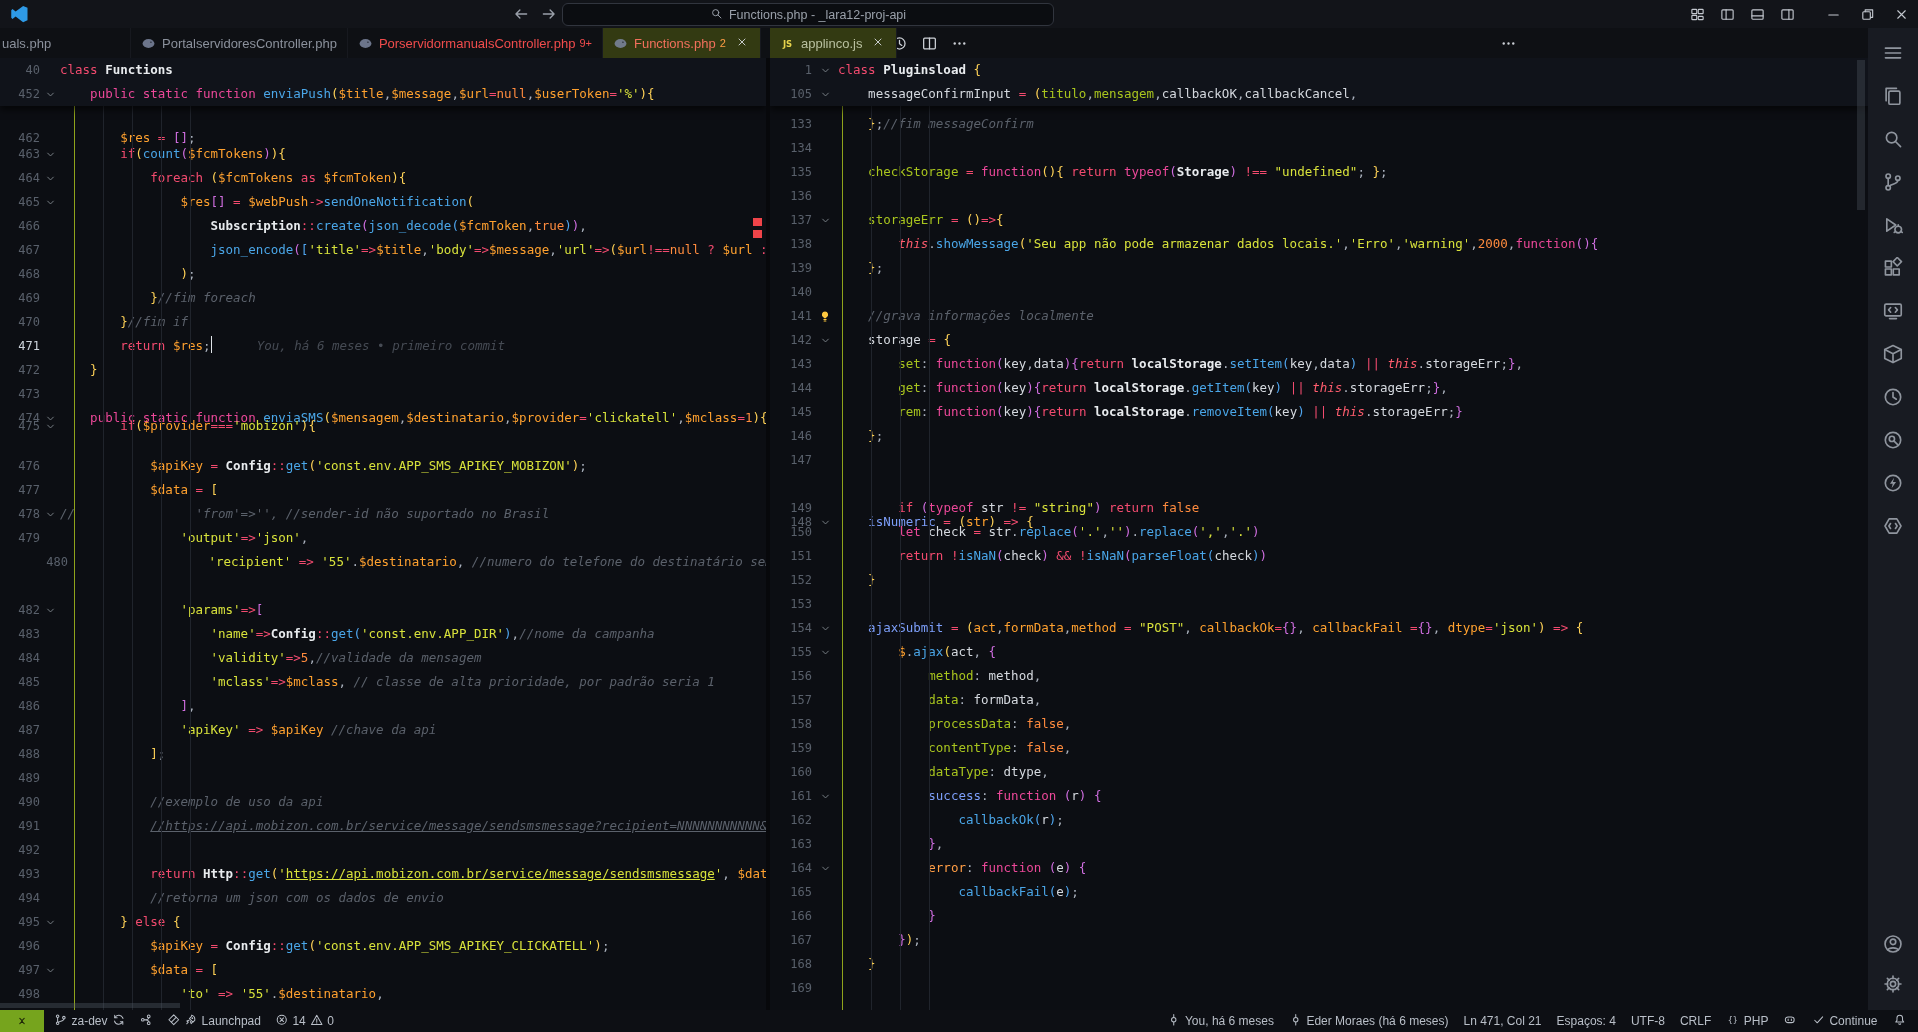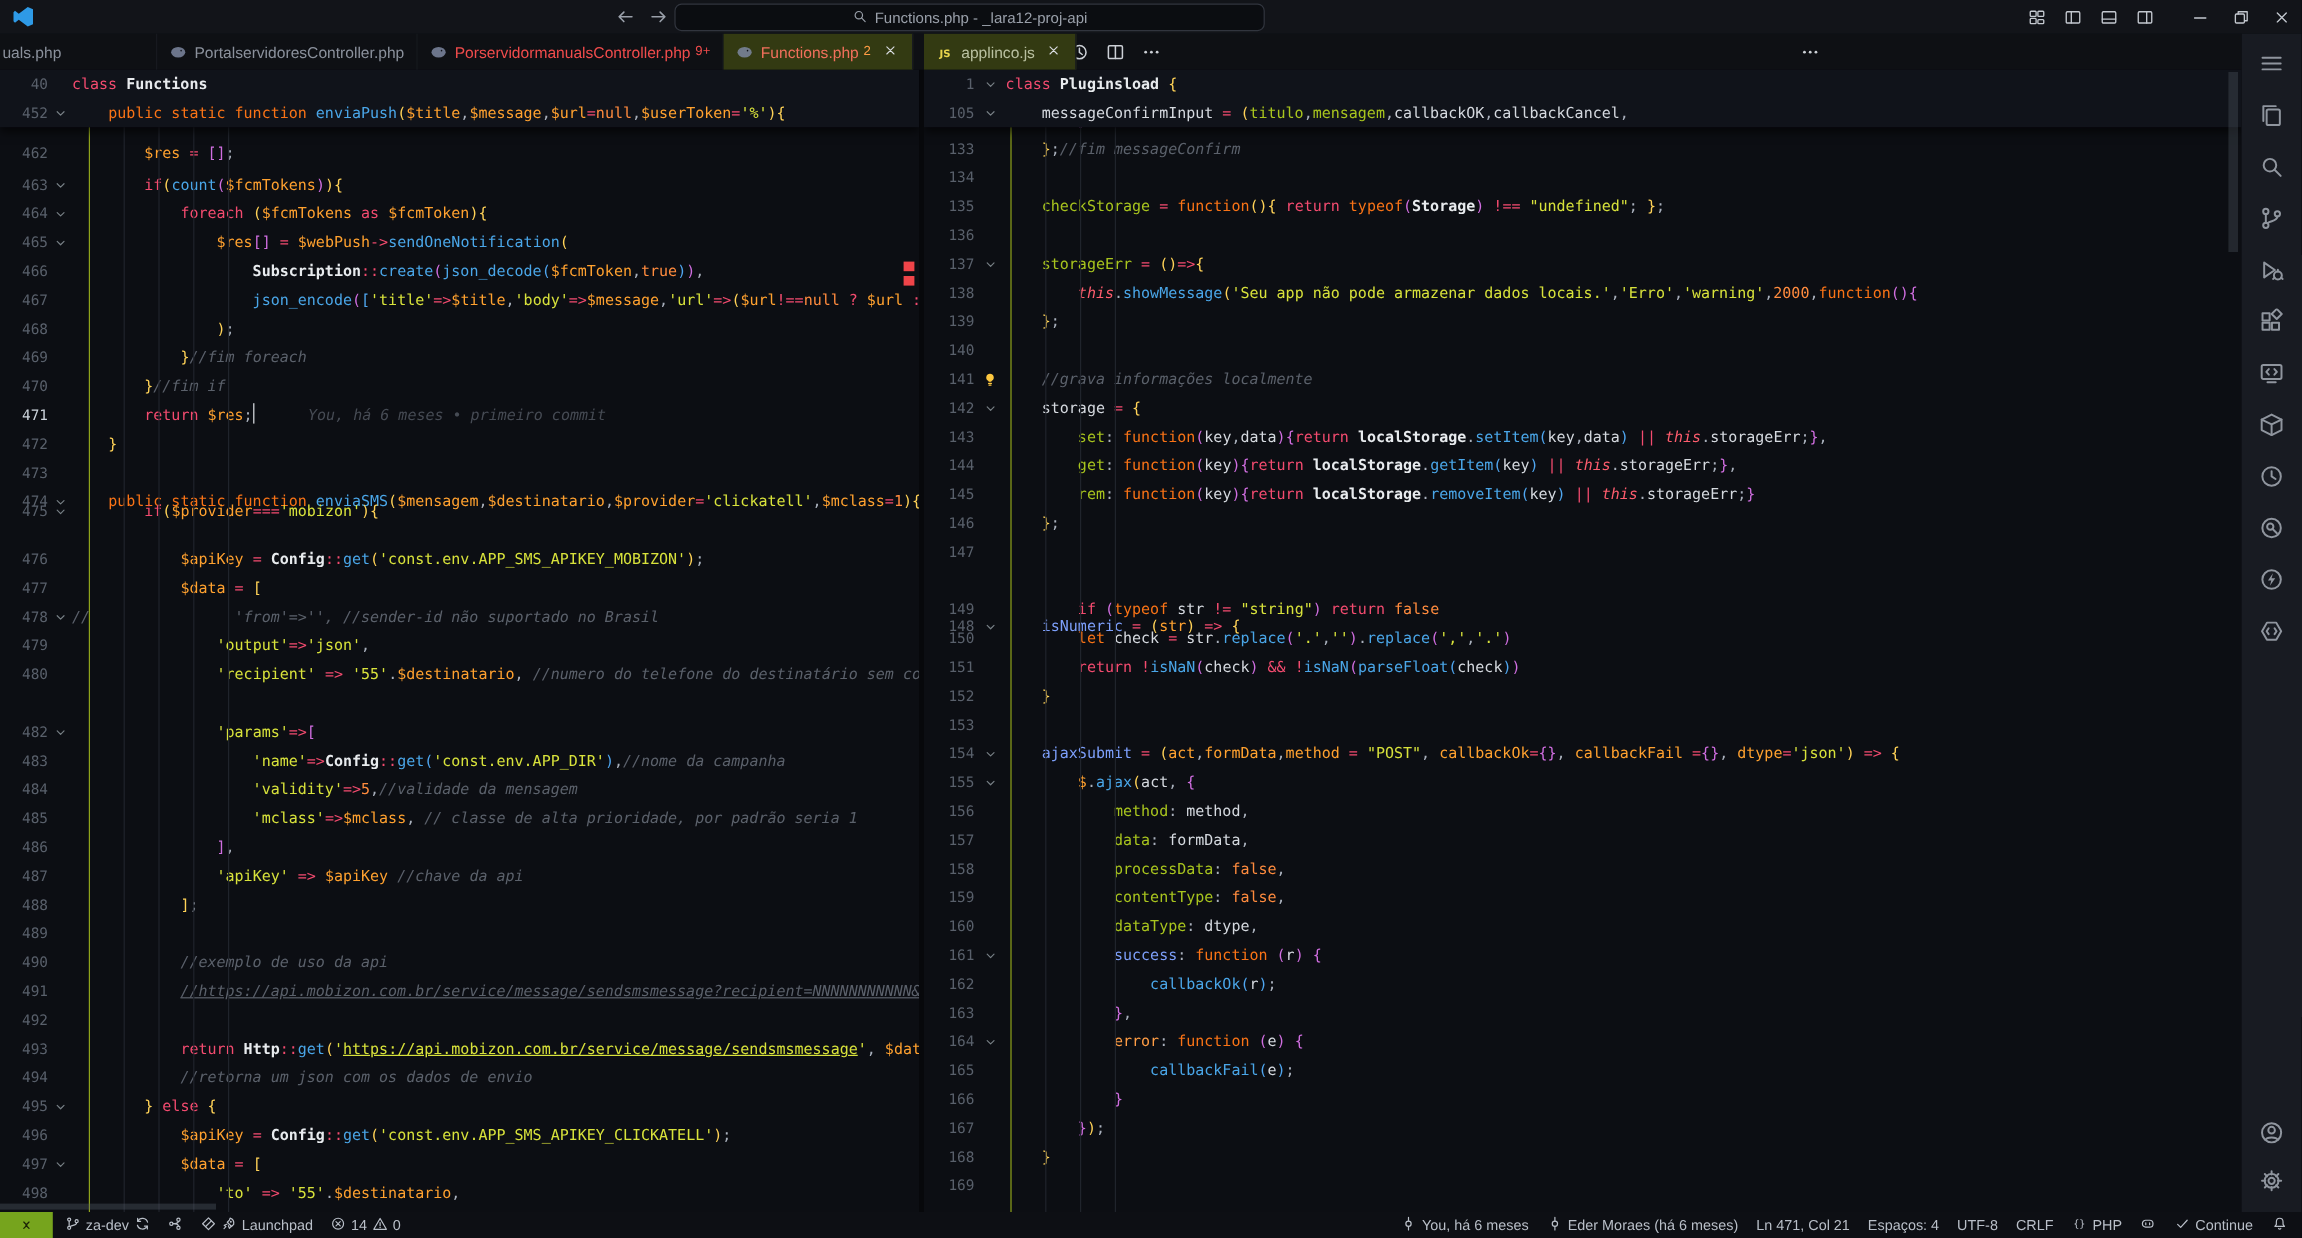--- a/index.html
+++ b/index.html
@@ -45,21 +45,21 @@
   #pane-left .fold{width:20px;} #pane-right .fold{width:26px;}
   .fold svg{width:13px;height:13px;}
   .code{margin:0;font:12.5px/24px "DejaVu Sans Mono",monospace;white-space:pre;color:#d5d9df;}
   .guide{position:absolute;top:48px;bottom:0;width:1px;background:#20242c;z-index:1;}
   .guide.bright{background:#8fa31b;}
   .mark{position:absolute;width:9px;height:8px;background:#ef4449;z-index:7;}
   .hthumb{position:absolute;height:5px;background:rgba(90,98,110,.35);bottom:2px;z-index:7;}
   .vthumb{position:absolute;width:8px;background:rgba(90,98,110,.3);z-index:7;}
   
   .tok{display:inline;}
-  .c-k{color:#f34b6f;} .c-d{color:#f97316;} .c-f{color:#4aa6e8;} .c-f2{color:#7d9ffa;}
+  .c-k{color:#f34b6f;} .c-d{color:#ec4899;} .c-f{color:#4aa6e8;} .c-f2{color:#7d9ffa;}
   .c-c{color:#e8ebee;font-weight:bold;} .c-v{color:#ffa12f;} .c-s{color:#d8e23b;}
   .c-su{color:#d8e23b;text-decoration:underline;} .c-n{color:#ff8b3e;}
   .c-m{color:#5b616b;font-style:italic;} .c-mu{color:#5b616b;font-style:italic;text-decoration:underline;}
   .c-p{color:#aab1bd;} .c-b1{color:#ffd257;} .c-b2{color:#d06ee0;} .c-b3{color:#4fa6f0;}
   .c-o{color:#f34b6f;} .c-g{color:#a8c41e;} .c-w{color:#d5d9df;} .c-t{color:#ff5d6e;font-style:italic;}
   .c-bl{color:#464b54;font-style:italic;} .c-err{color:#ff9d45;}
   .c-cur{display:inline-block;width:0;border-left:1.6px solid #dfe3e8;height:17px;vertical-align:-3px;}
   .num.activeln{color:#cdd4dc;}
   .bulbwrap svg{width:14px;height:14px;}
   
@@ -245,21 +245,21 @@
         <circle cx="12.5" cy="8" r="1.1" fill="currentColor" stroke="none"></circle>
       </svg></span>
 </div>
 
 <div class="pane" id="pane-left">
     <div class="guide bright" style="left: 74px;"></div>
     <div class="guide" style="left: 103px;"></div>
     <div class="guide" style="left: 132px;"></div>
     <div class="guide" style="left: 161px;"></div>
     <div class="guide" style="left: 190px;"></div>
-    <div class="cl" style="top: 58px;">
+    <div class="cl" style="top: 68px;">
       <span class="num">462</span>
       <span class="fold"></span>
       <pre class="code"><span class="tok c-w">        </span><span class="tok c-v">$res</span><span class="tok c-o"> = </span><span class="tok c-b2">[]</span><span class="tok c-p">;</span></pre>
     </div>
     <div class="cl" style="top: 84px;">
       <span class="num">463</span>
       <span class="fold">
         <svg viewBox="0 0 16 16" fill="none" stroke="currentColor" stroke-width="1.2" stroke-linecap="round" stroke-linejoin="round">
           <path d="M4.5 6.3L8 9.8l3.5-3.5"></path>
         </svg>
@@ -359,21 +359,21 @@
           <path d="M4.5 6.3L8 9.8l3.5-3.5"></path>
         </svg>
       </span>
       <pre class="code"><span class="tok c-m">//                'from'=&gt;'', //sender-id não suportado no Brasil</span></pre>
     </div>
     <div class="cl" style="top: 468px;">
       <span class="num">479</span>
       <span class="fold"></span>
       <pre class="code"><span class="tok c-w">                </span><span class="tok c-s">'output'</span><span class="tok c-o">=&gt;</span><span class="tok c-s">'json'</span><span class="tok c-p">,</span></pre>
     </div>
-    <div class="cl" style="top: 492px;">
+    <div class="cl" style="top: 492px; padding-left: 28px;">
       <span class="num">480</span>
       <span class="fold"></span>
       <pre class="code"><span class="tok c-w">                </span><span class="tok c-s">'recipient'</span><span class="tok c-o"> =&gt; </span><span class="tok c-s">'55'</span><span class="tok c-p">.</span><span class="tok c-v">$destinatario</span><span class="tok c-p">,</span><span class="tok c-m"> //numero do telefone do destinatário sem codigo do </span></pre>
     </div>
     <div class="cl" style="top: 540px;">
       <span class="num">482</span>
       <span class="fold">
         <svg viewBox="0 0 16 16" fill="none" stroke="currentColor" stroke-width="1.2" stroke-linecap="round" stroke-linejoin="round">
           <path d="M4.5 6.3L8 9.8l3.5-3.5"></path>
         </svg>

